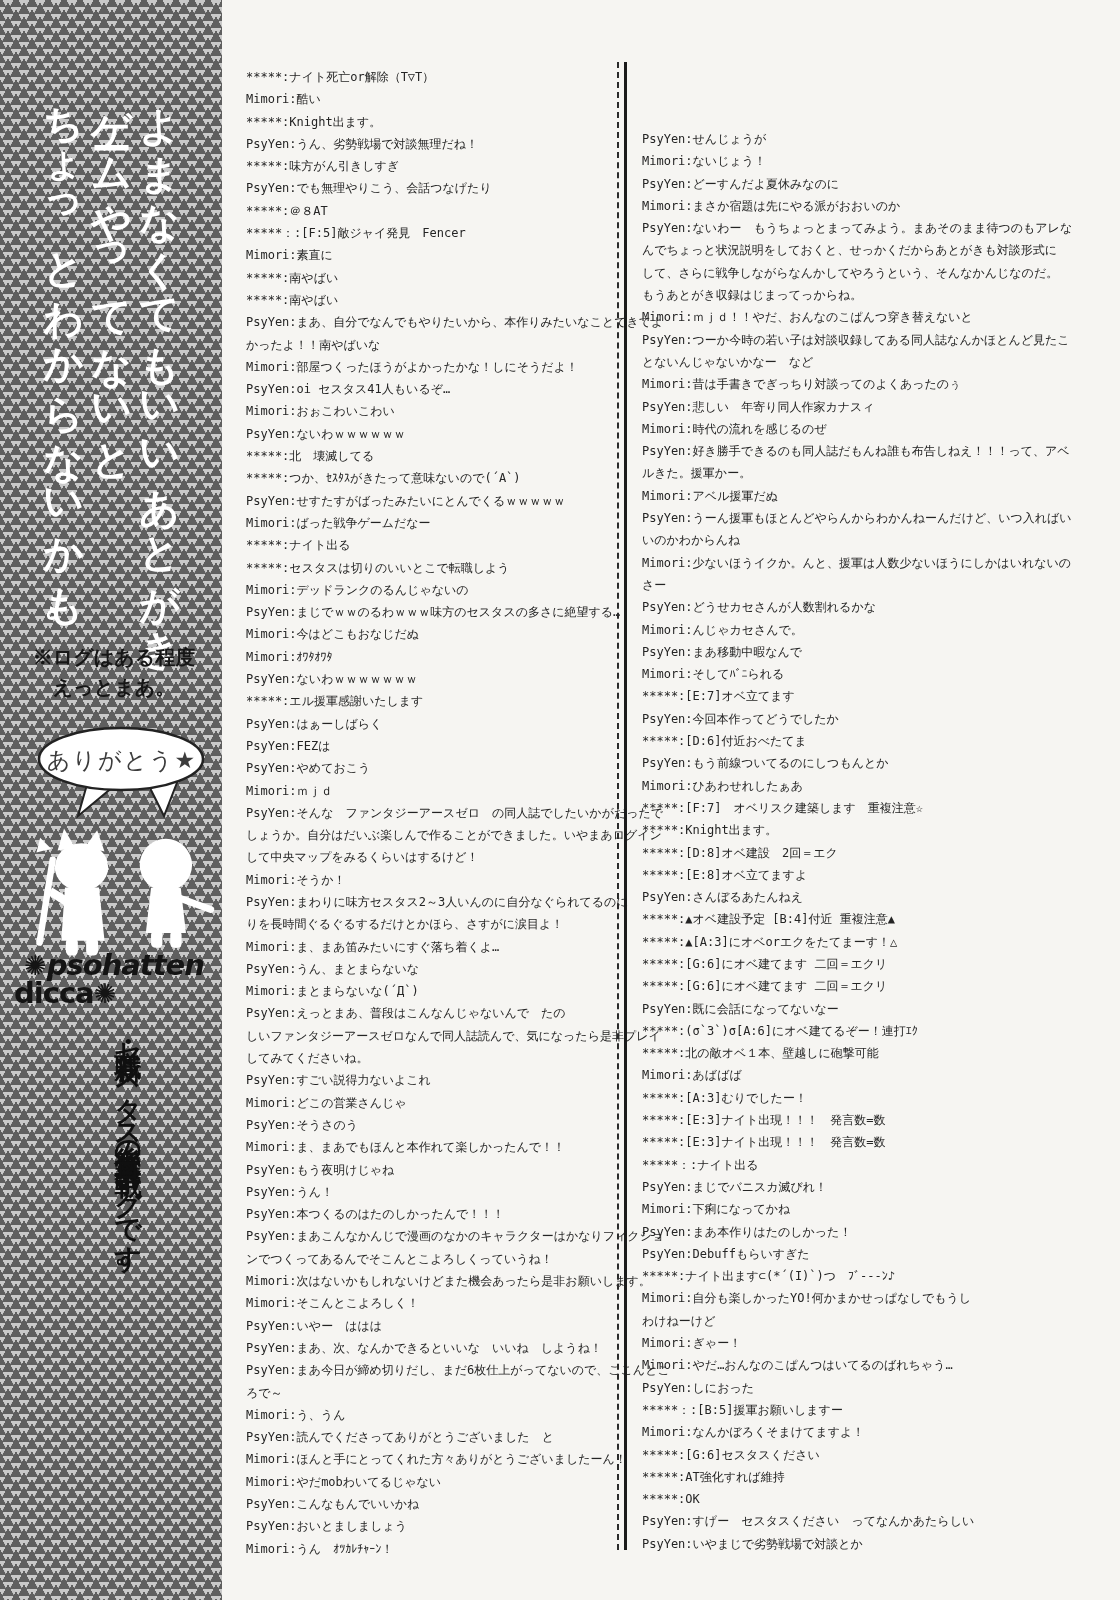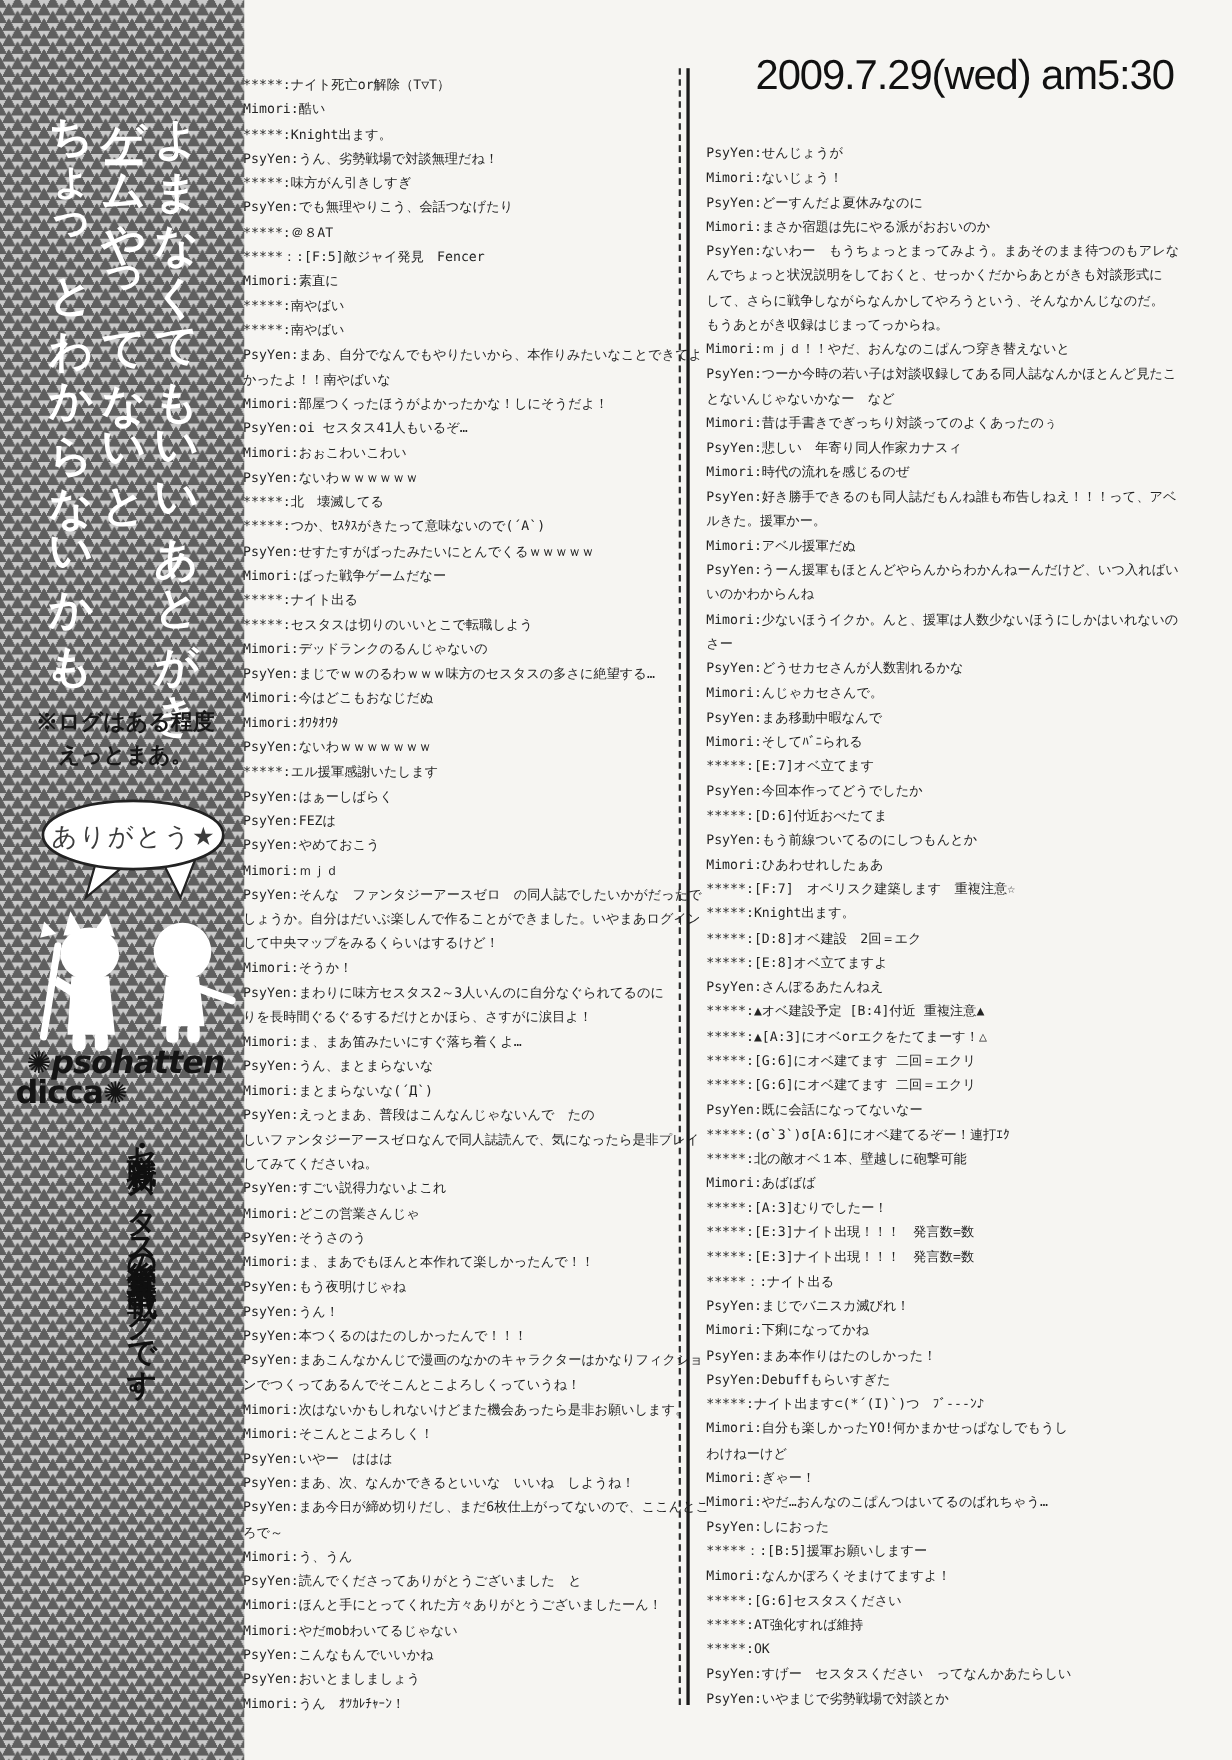--- a/index.html
+++ b/index.html
@@ -37,21 +37,21 @@
   .logo .l2{font-size:29px;padding-right:10px;margin-top:-6px;letter-spacing:-1px;}
   .logo .flower{font-size:27px;letter-spacing:0;}
 
   .bottom-caption{position:absolute;left:110px;top:1032px;height:460px;
     writing-mode:vertical-rl;text-orientation:upright;
     font-family:"DejaVu Sans",sans-serif;font-weight:bold;
     font-size:27px;letter-spacing:-3px;color:#101010;}
 
   
   .log{position:absolute;font-size:12px;line-height:22.3px;white-space:pre;color:#242424;}
-  .log-left{left:221px;top:66px;width:386px;}
+  .log-left{left:246px;top:66px;width:386px;}
   .log-right{left:642px;top:128px;width:456px;}
   .log-line{height:22.3px;overflow:visible;}
 
   
   .divider{position:absolute;left:617px;top:62px;height:1488px;width:12px;}
   .divider .dash{position:absolute;left:0;top:0;bottom:0;width:0;border-left:2px dashed #2b2b2b;}
   .divider .solid{position:absolute;left:7px;top:0;bottom:0;width:3px;background:#1b1b1b;}
 
   
   .header{position:absolute;left:662px;top:50px;width:430px;text-align:center;
@@ -124,18 +124,17 @@
   </div>
 
   <div class="log log-left"><div class="log-line">*****:ナイト死亡or解除（T▽T）</div><div class="log-line">Mimori:酷い</div><div class="log-line">*****:Knight出ます。</div><div class="log-line">PsyYen:うん、劣勢戦場で対談無理だね！</div><div class="log-line">*****:味方がん引きしすぎ</div><div class="log-line">PsyYen:でも無理やりこう、会話つなげたり</div><div class="log-line">*****:＠８AT</div><div class="log-line">*****：:[F:5]敵ジャイ発見　Fencer</div><div class="log-line">Mimori:素直に</div><div class="log-line">*****:南やばい</div><div class="log-line">*****:南やばい</div><div class="log-line">PsyYen:まあ、自分でなんでもやりたいから、本作りみたいなことできてよ</div><div class="log-line">かったよ！！南やばいな</div><div class="log-line">Mimori:部屋つくったほうがよかったかな！しにそうだよ！</div><div class="log-line">PsyYen:oi セスタス41人もいるぞ…</div><div class="log-line">Mimori:おぉこわいこわい</div><div class="log-line">PsyYen:ないわｗｗｗｗｗｗ</div><div class="log-line">*****:北　壊滅してる</div><div class="log-line">*****:つか、ｾｽﾀｽがきたって意味ないので(´A`)</div><div class="log-line">PsyYen:せすたすがばったみたいにとんでくるｗｗｗｗｗ</div><div class="log-line">Mimori:ばった戦争ゲームだなー</div><div class="log-line">*****:ナイト出る</div><div class="log-line">*****:セスタスは切りのいいとこで転職しよう</div><div class="log-line">Mimori:デッドランクのるんじゃないの</div><div class="log-line">PsyYen:まじでｗｗのるわｗｗｗ味方のセスタスの多さに絶望する…</div><div class="log-line">Mimori:今はどこもおなじだぬ</div><div class="log-line">Mimori:ｵﾜﾀｵﾜﾀ</div><div class="log-line">PsyYen:ないわｗｗｗｗｗｗｗ</div><div class="log-line">*****:エル援軍感謝いたします</div><div class="log-line">PsyYen:はぁーしばらく</div><div class="log-line">PsyYen:FEZは</div><div class="log-line">PsyYen:やめておこう</div><div class="log-line">Mimori:ｍｊｄ</div><div class="log-line">PsyYen:そんな　ファンタジーアースゼロ　の同人誌でしたいかがだったで</div><div class="log-line">しょうか。自分はだいぶ楽しんで作ることができました。いやまあログイン</div><div class="log-line">して中央マップをみるくらいはするけど！</div><div class="log-line">Mimori:そうか！</div><div class="log-line">PsyYen:まわりに味方セスタス2～3人いんのに自分なぐられてるのに</div><div class="log-line">りを長時間ぐるぐるするだけとかほら、さすがに涙目よ！</div><div class="log-line">Mimori:ま、まあ笛みたいにすぐ落ち着くよ…</div><div class="log-line">PsyYen:うん、まとまらないな</div><div class="log-line">Mimori:まとまらないな(´Д`)</div><div class="log-line">PsyYen:えっとまあ、普段はこんなんじゃないんで　たの</div><div class="log-line">しいファンタジーアースゼロなんで同人誌読んで、気になったら是非プレイ</div><div class="log-line">してみてくださいね。</div><div class="log-line">PsyYen:すごい説得力ないよこれ</div><div class="log-line">Mimori:どこの営業さんじゃ</div><div class="log-line">PsyYen:そうさのう</div><div class="log-line">Mimori:ま、まあでもほんと本作れて楽しかったんで！！</div><div class="log-line">PsyYen:もう夜明けじゃね</div><div class="log-line">PsyYen:うん！</div><div class="log-line">PsyYen:本つくるのはたのしかったんで！！！</div><div class="log-line">PsyYen:まあこんなかんじで漫画のなかのキャラクターはかなりフィクショ</div><div class="log-line">ンでつくってあるんでそこんとこよろしくっていうね！</div><div class="log-line">Mimori:次はないかもしれないけどまた機会あったら是非お願いします。</div><div class="log-line">Mimori:そこんとこよろしく！</div><div class="log-line">PsyYen:いやー　ははは</div><div class="log-line">PsyYen:まあ、次、なんかできるといいな　いいね　しようね！</div><div class="log-line">PsyYen:まあ今日が締め切りだし、まだ6枚仕上がってないので、ここんとこ</div><div class="log-line">ろで～</div><div class="log-line">Mimori:う、うん</div><div class="log-line">PsyYen:読んでくださってありがとうございました　と</div><div class="log-line">Mimori:ほんと手にとってくれた方々ありがとうございましたーん！</div><div class="log-line">Mimori:やだmobわいてるじゃない</div><div class="log-line">PsyYen:こんなもんでいいかね</div><div class="log-line">PsyYen:おいとましましょう</div><div class="log-line">Mimori:うん　ｵﾂｶﾚﾁｬｰﾝ！</div></div>
 
   <div class="divider">
     <div class="dash"></div>
     <div class="solid"></div>
   </div>
 
   <div class="header">
-    <div class="date">2009.7.29(wed) am5:30</div>
   </div>
 
   <div class="log log-right"><div class="log-line">PsyYen:せんじょうが</div><div class="log-line">Mimori:ないじょう！</div><div class="log-line">PsyYen:どーすんだよ夏休みなのに</div><div class="log-line">Mimori:まさか宿題は先にやる派がおおいのか</div><div class="log-line">PsyYen:ないわー　もうちょっとまってみよう。まあそのまま待つのもアレな</div><div class="log-line">んでちょっと状況説明をしておくと、せっかくだからあとがきも対談形式に</div><div class="log-line">して、さらに戦争しながらなんかしてやろうという、そんなかんじなのだ。</div><div class="log-line">もうあとがき収録はじまってっからね。</div><div class="log-line">Mimori:ｍｊｄ！！やだ、おんなのこぱんつ穿き替えないと</div><div class="log-line">PsyYen:つーか今時の若い子は対談収録してある同人誌なんかほとんど見たこ</div><div class="log-line">とないんじゃないかなー　など</div><div class="log-line">Mimori:昔は手書きでぎっちり対談ってのよくあったのぅ</div><div class="log-line">PsyYen:悲しい　年寄り同人作家カナスィ</div><div class="log-line">Mimori:時代の流れを感じるのぜ</div><div class="log-line">PsyYen:好き勝手できるのも同人誌だもんね誰も布告しねえ！！！って、アベ</div><div class="log-line">ルきた。援軍かー。</div><div class="log-line">Mimori:アベル援軍だぬ</div><div class="log-line">PsyYen:うーん援軍もほとんどやらんからわかんねーんだけど、いつ入ればい</div><div class="log-line">いのかわからんね</div><div class="log-line">Mimori:少ないほうイクか。んと、援軍は人数少ないほうにしかはいれないの</div><div class="log-line">さー</div><div class="log-line">PsyYen:どうせカセさんが人数割れるかな</div><div class="log-line">Mimori:んじゃカセさんで。</div><div class="log-line">PsyYen:まあ移動中暇なんで</div><div class="log-line">Mimori:そしてﾊﾞﾆられる</div><div class="log-line">*****:[E:7]オベ立てます</div><div class="log-line">PsyYen:今回本作ってどうでしたか</div><div class="log-line">*****:[D:6]付近おべたてま</div><div class="log-line">PsyYen:もう前線ついてるのにしつもんとか</div><div class="log-line">Mimori:ひあわせれしたぁあ</div><div class="log-line">*****:[F:7]　オベリスク建築します　重複注意☆</div><div class="log-line">*****:Knight出ます。</div><div class="log-line">*****:[D:8]オベ建設　2回＝エク</div><div class="log-line">*****:[E:8]オベ立てますよ</div><div class="log-line">PsyYen:さんぼるあたんねえ</div><div class="log-line">*****:▲オベ建設予定 [B:4]付近 重複注意▲</div><div class="log-line">*****:▲[A:3]にオベorエクをたてまーす！△</div><div class="log-line">*****:[G:6]にオベ建てます 二回＝エクリ</div><div class="log-line">*****:[G:6]にオベ建てます 二回＝エクリ</div><div class="log-line">PsyYen:既に会話になってないなー</div><div class="log-line">*****:(σ`3`)σ[A:6]にオベ建てるぞー！連打ｴｸ</div><div class="log-line">*****:北の敵オベ１本、壁越しに砲撃可能</div><div class="log-line">Mimori:あばばば</div><div class="log-line">*****:[A:3]むりでしたー！</div><div class="log-line">*****:[E:3]ナイト出現！！！　発言数=数</div><div class="log-line">*****:[E:3]ナイト出現！！！　発言数=数</div><div class="log-line">*****：:ナイト出る</div><div class="log-line">PsyYen:まじでバニスカ滅びれ！</div><div class="log-line">Mimori:下痢になってかね</div><div class="log-line">PsyYen:まあ本作りはたのしかった！</div><div class="log-line">PsyYen:Debuffもらいすぎた</div><div class="log-line">*****:ナイト出ます⊂(*´(I)`)つ　ﾌﾞ---ﾝ♪</div><div class="log-line">Mimori:自分も楽しかったYO!何かまかせっぱなしでもうし</div><div class="log-line">わけねーけど</div><div class="log-line">Mimori:ぎゃー！</div><div class="log-line">Mimori:やだ…おんなのこぱんつはいてるのばれちゃう…</div><div class="log-line">PsyYen:しにおった</div><div class="log-line">*****：:[B:5]援軍お願いしますー</div><div class="log-line">Mimori:なんかぼろくそまけてますよ！</div><div class="log-line">*****:[G:6]セスタスください</div><div class="log-line">*****:AT強化すれば維持</div><div class="log-line">*****:OK</div><div class="log-line">PsyYen:すげー　セスタスください　ってなんかあたらしい</div><div class="log-line">PsyYen:いやまじで劣勢戦場で対談とか</div></div>
 
 </div>
 
 </body></html>

